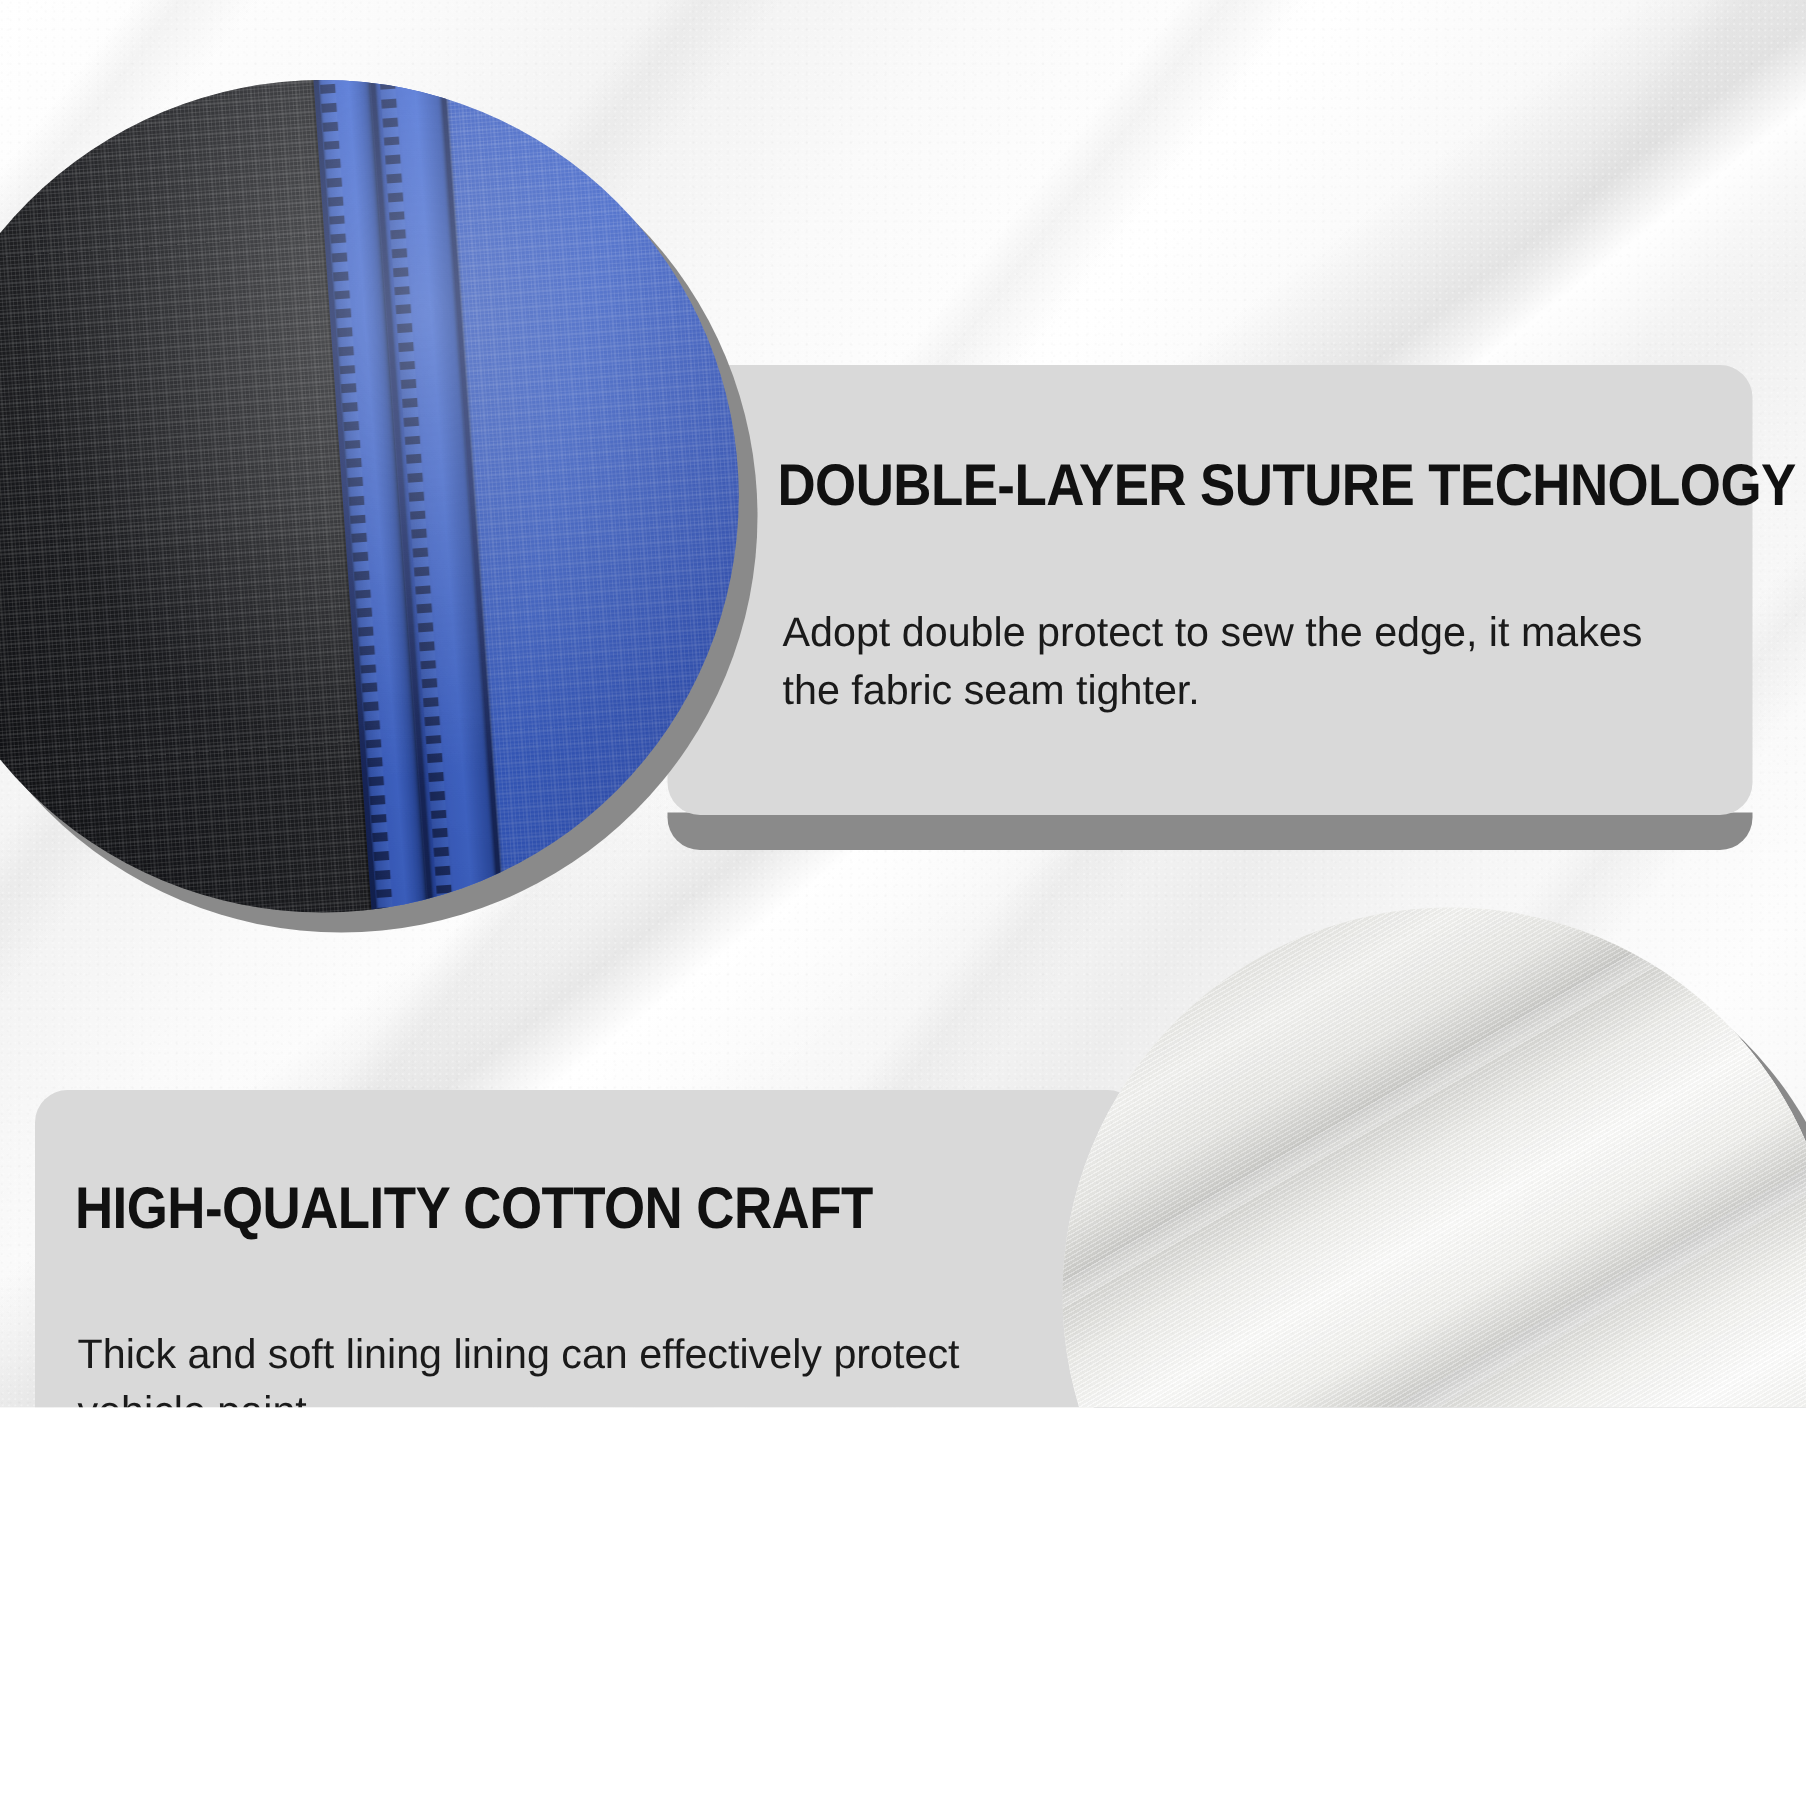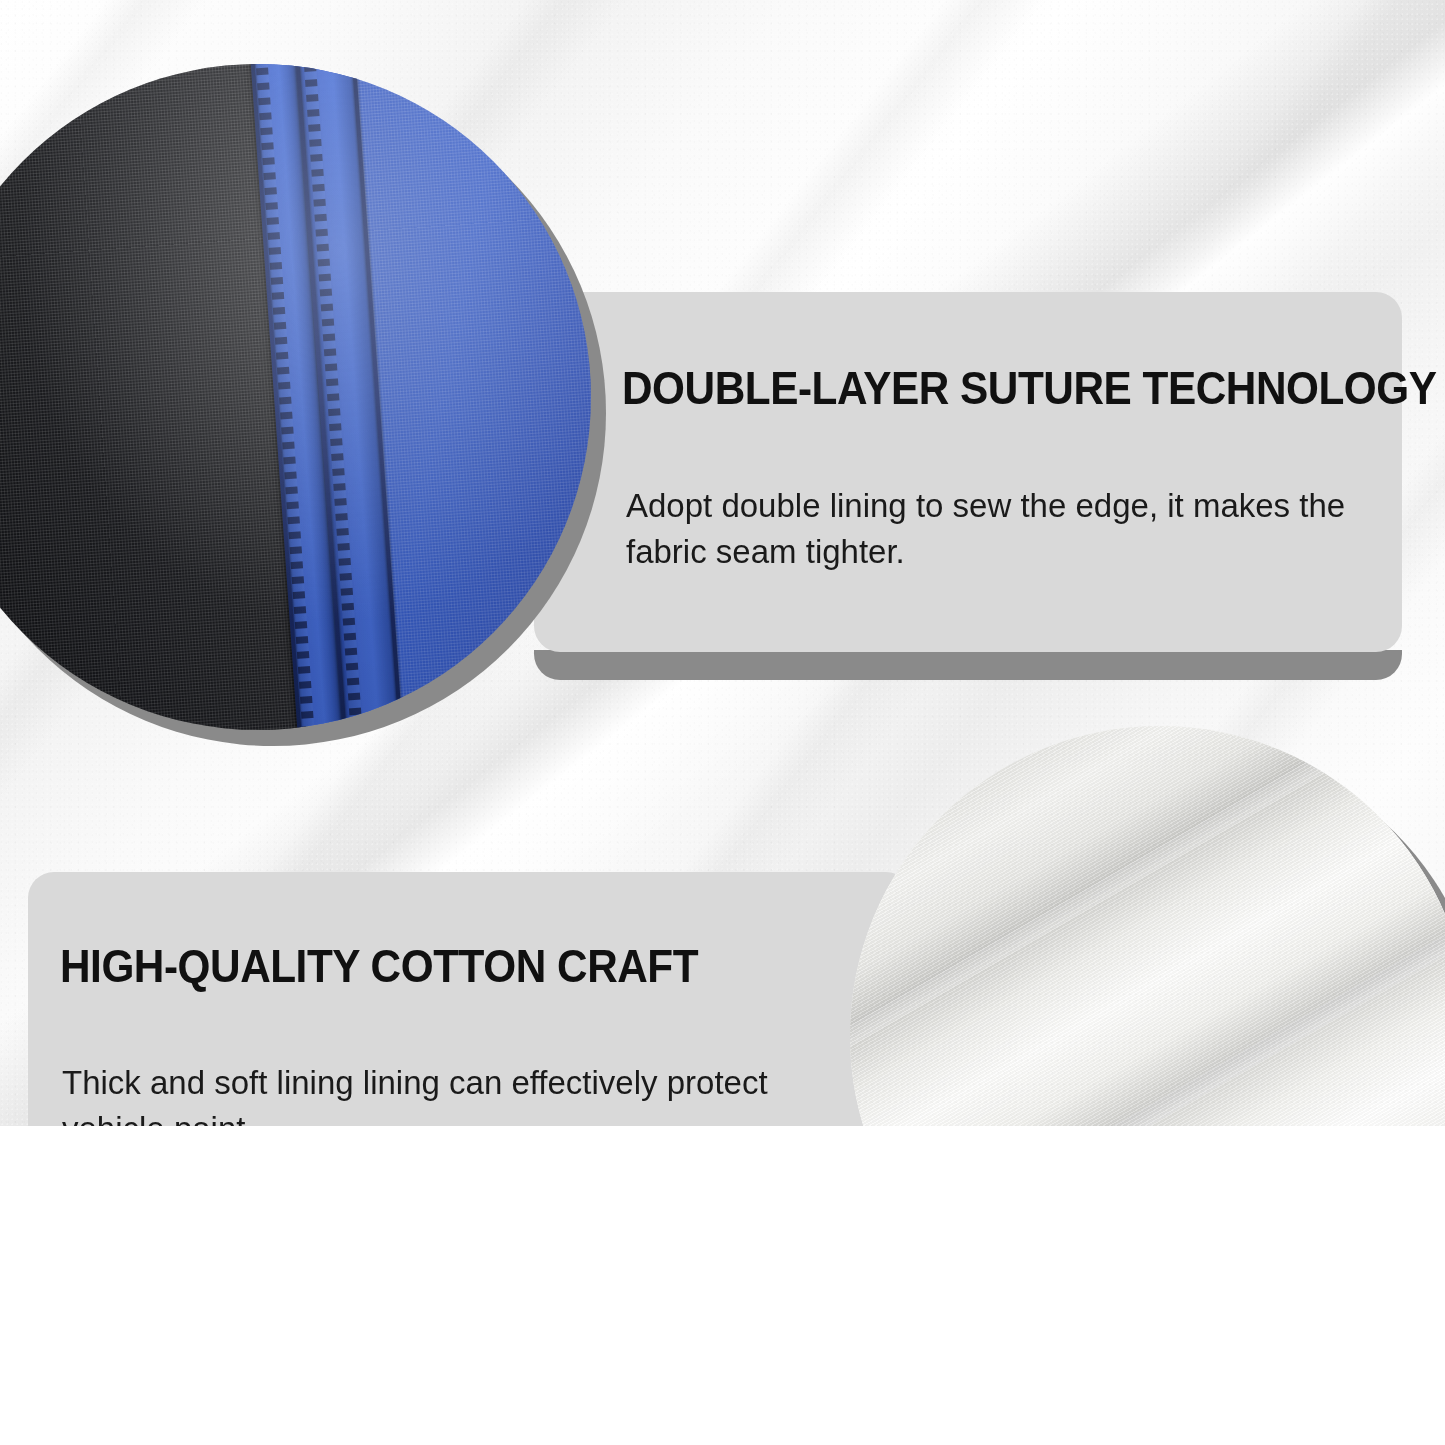--- a/index.html
+++ b/index.html
@@ -241,21 +241,21 @@
       <div class="seam-stitchmarks" id="seam-marks-1"></div>
       <div class="seam-stitchmarks" id="seam-marks-2"></div>
       <div class="seam-thread" id="seam-thread-1"></div>
       <div class="seam-thread" id="seam-thread-2"></div>
       <div class="seam-thread" id="seam-thread-3"></div>
     </div>
     <div class="fabric-sheen"></div>
   </div>
 
   <div class="panel-title" id="title-suture">DOUBLE-LAYER SUTURE TECHNOLOGY</div>
-  <div class="panel-body" id="body-suture">Adopt double lining to sew the edge, it makes the fabric seam tighter.</div>
+  <div class="panel-body" id="body-suture">Adopt double protect to sew the edge, it makes the fabric seam tighter.</div>
 
   <div class="panel-offset-bar" id="panel-cotton-bar"></div>
   <div class="panel" id="panel-cotton"></div>
 
   <div class="panel-title" id="title-cotton">HIGH-QUALITY COTTON CRAFT</div>
   <div class="panel-body" id="body-cotton">Thick and soft lining lining can effectively protect vehicle paint.</div>
 
   <div class="photo-shadow" id="circle-cotton-shadow"></div>
   <div class="photo-circle" id="circle-cotton">
     <div class="cotton-art">

